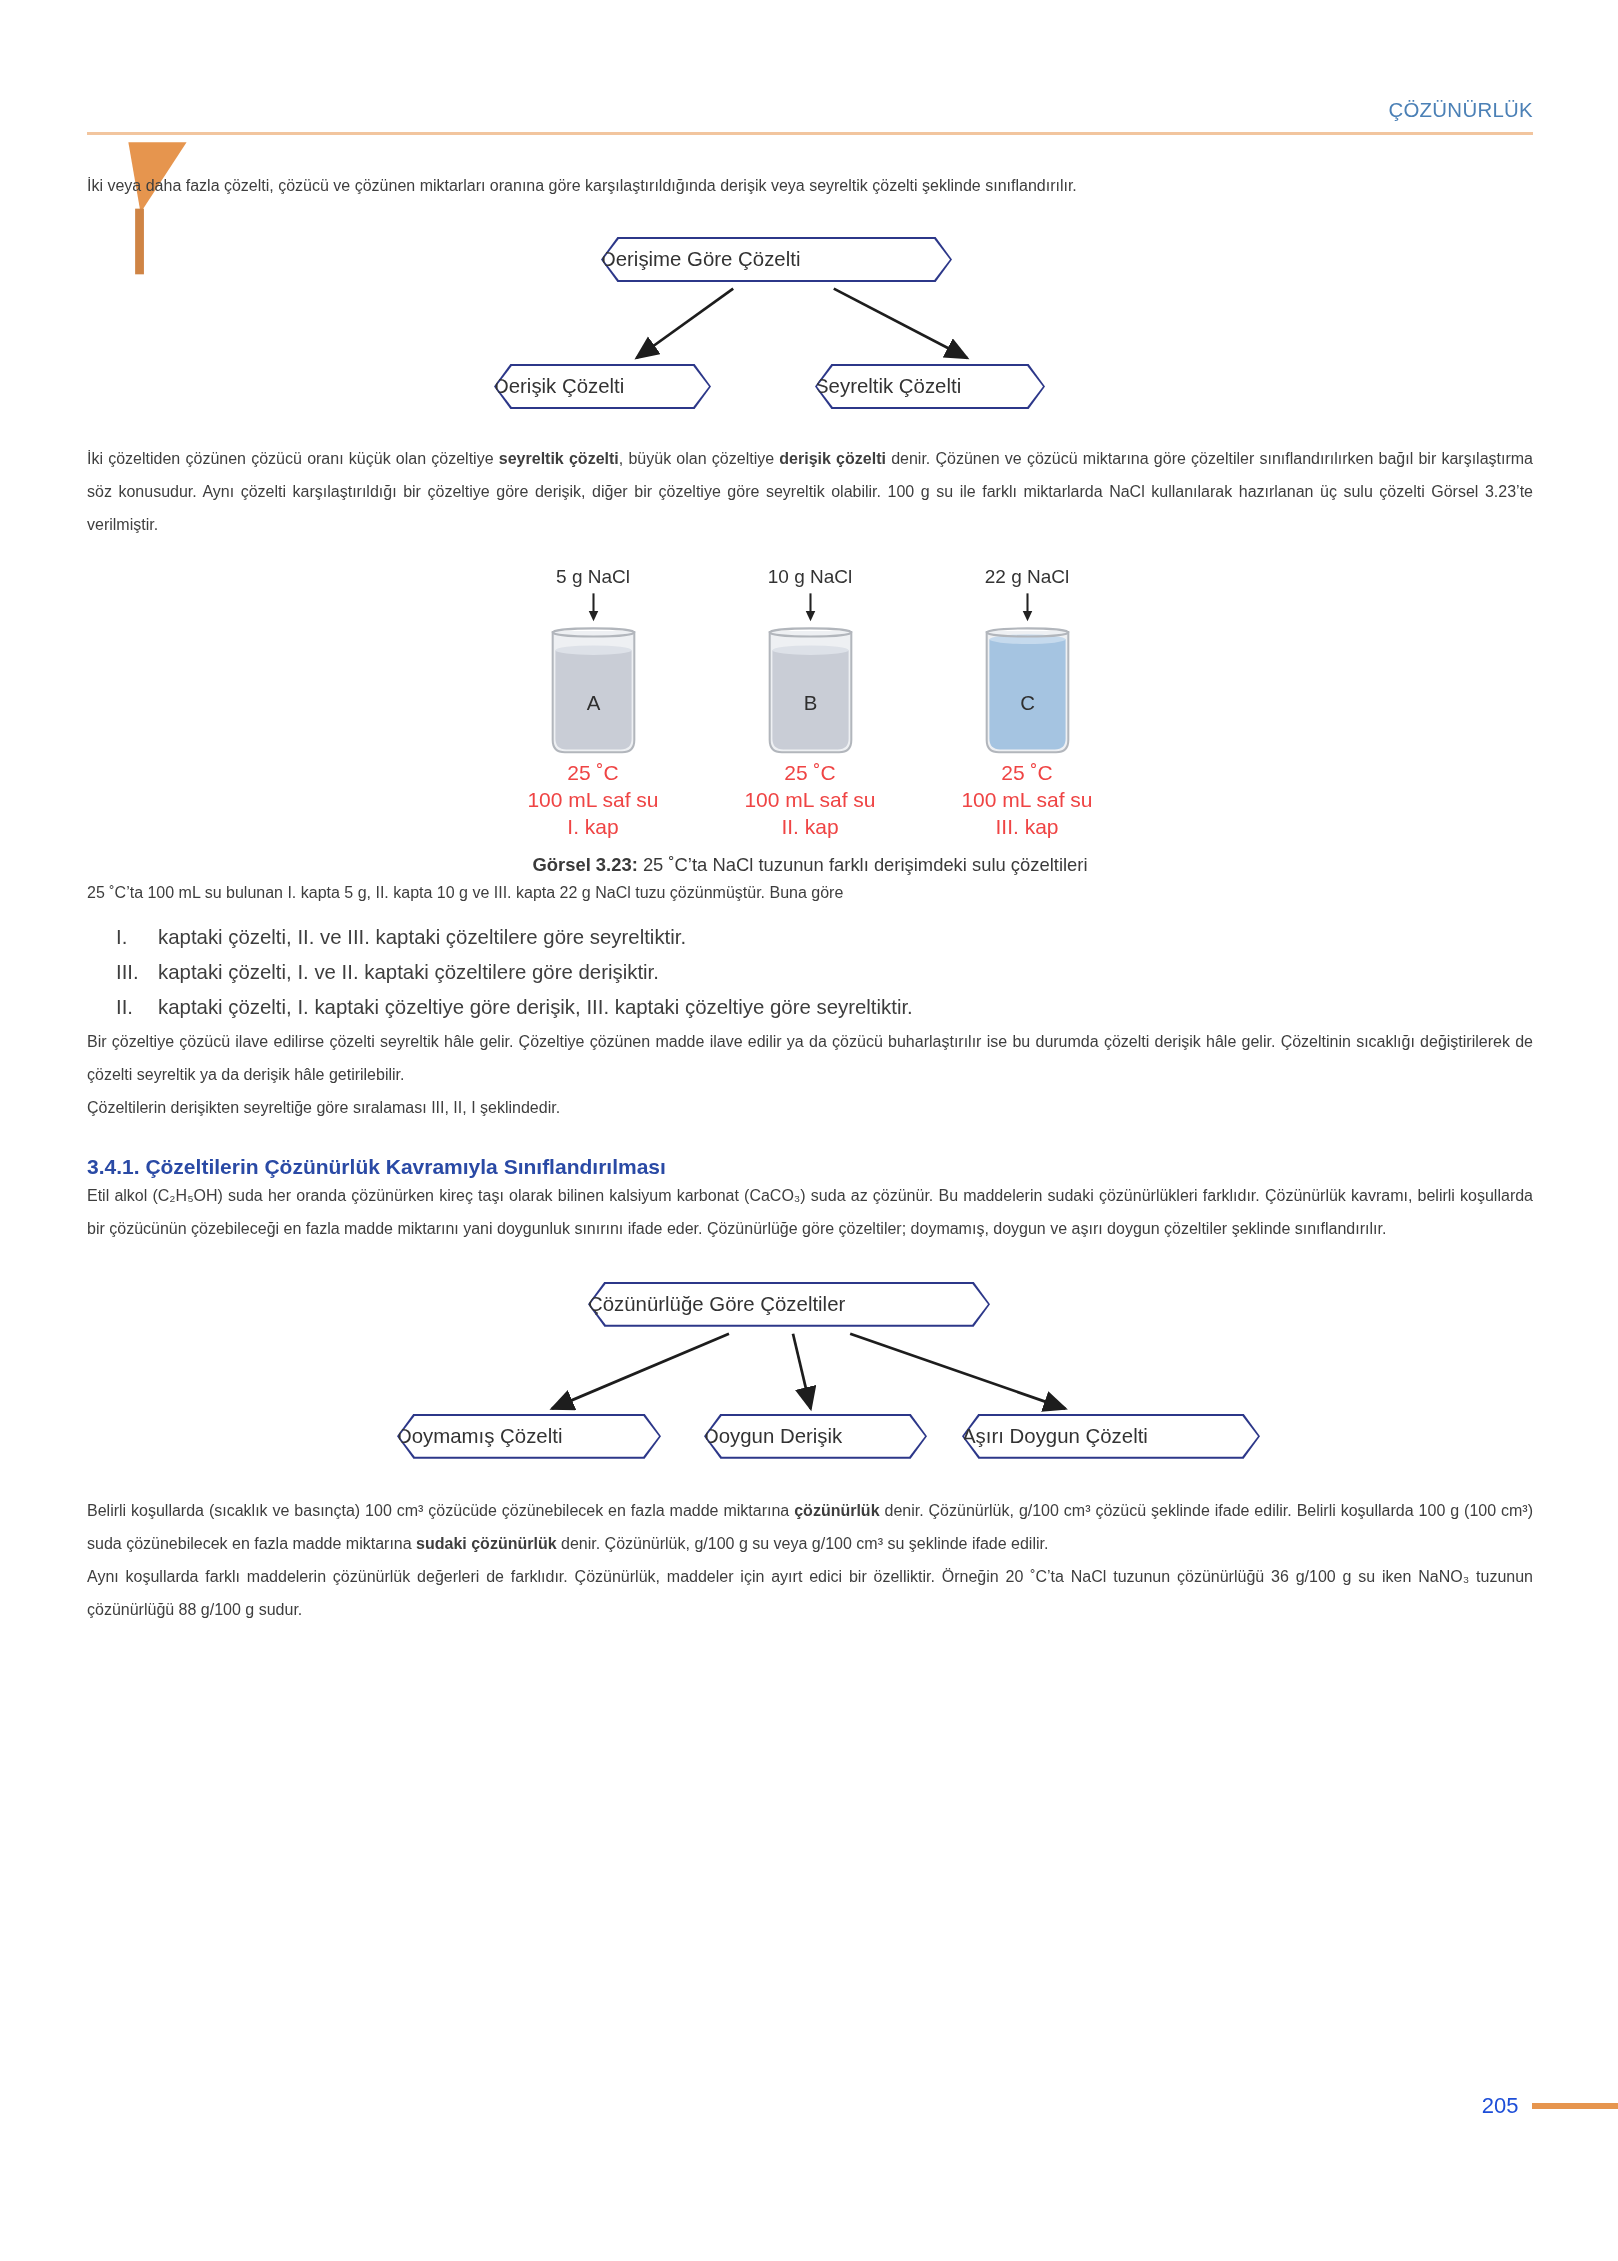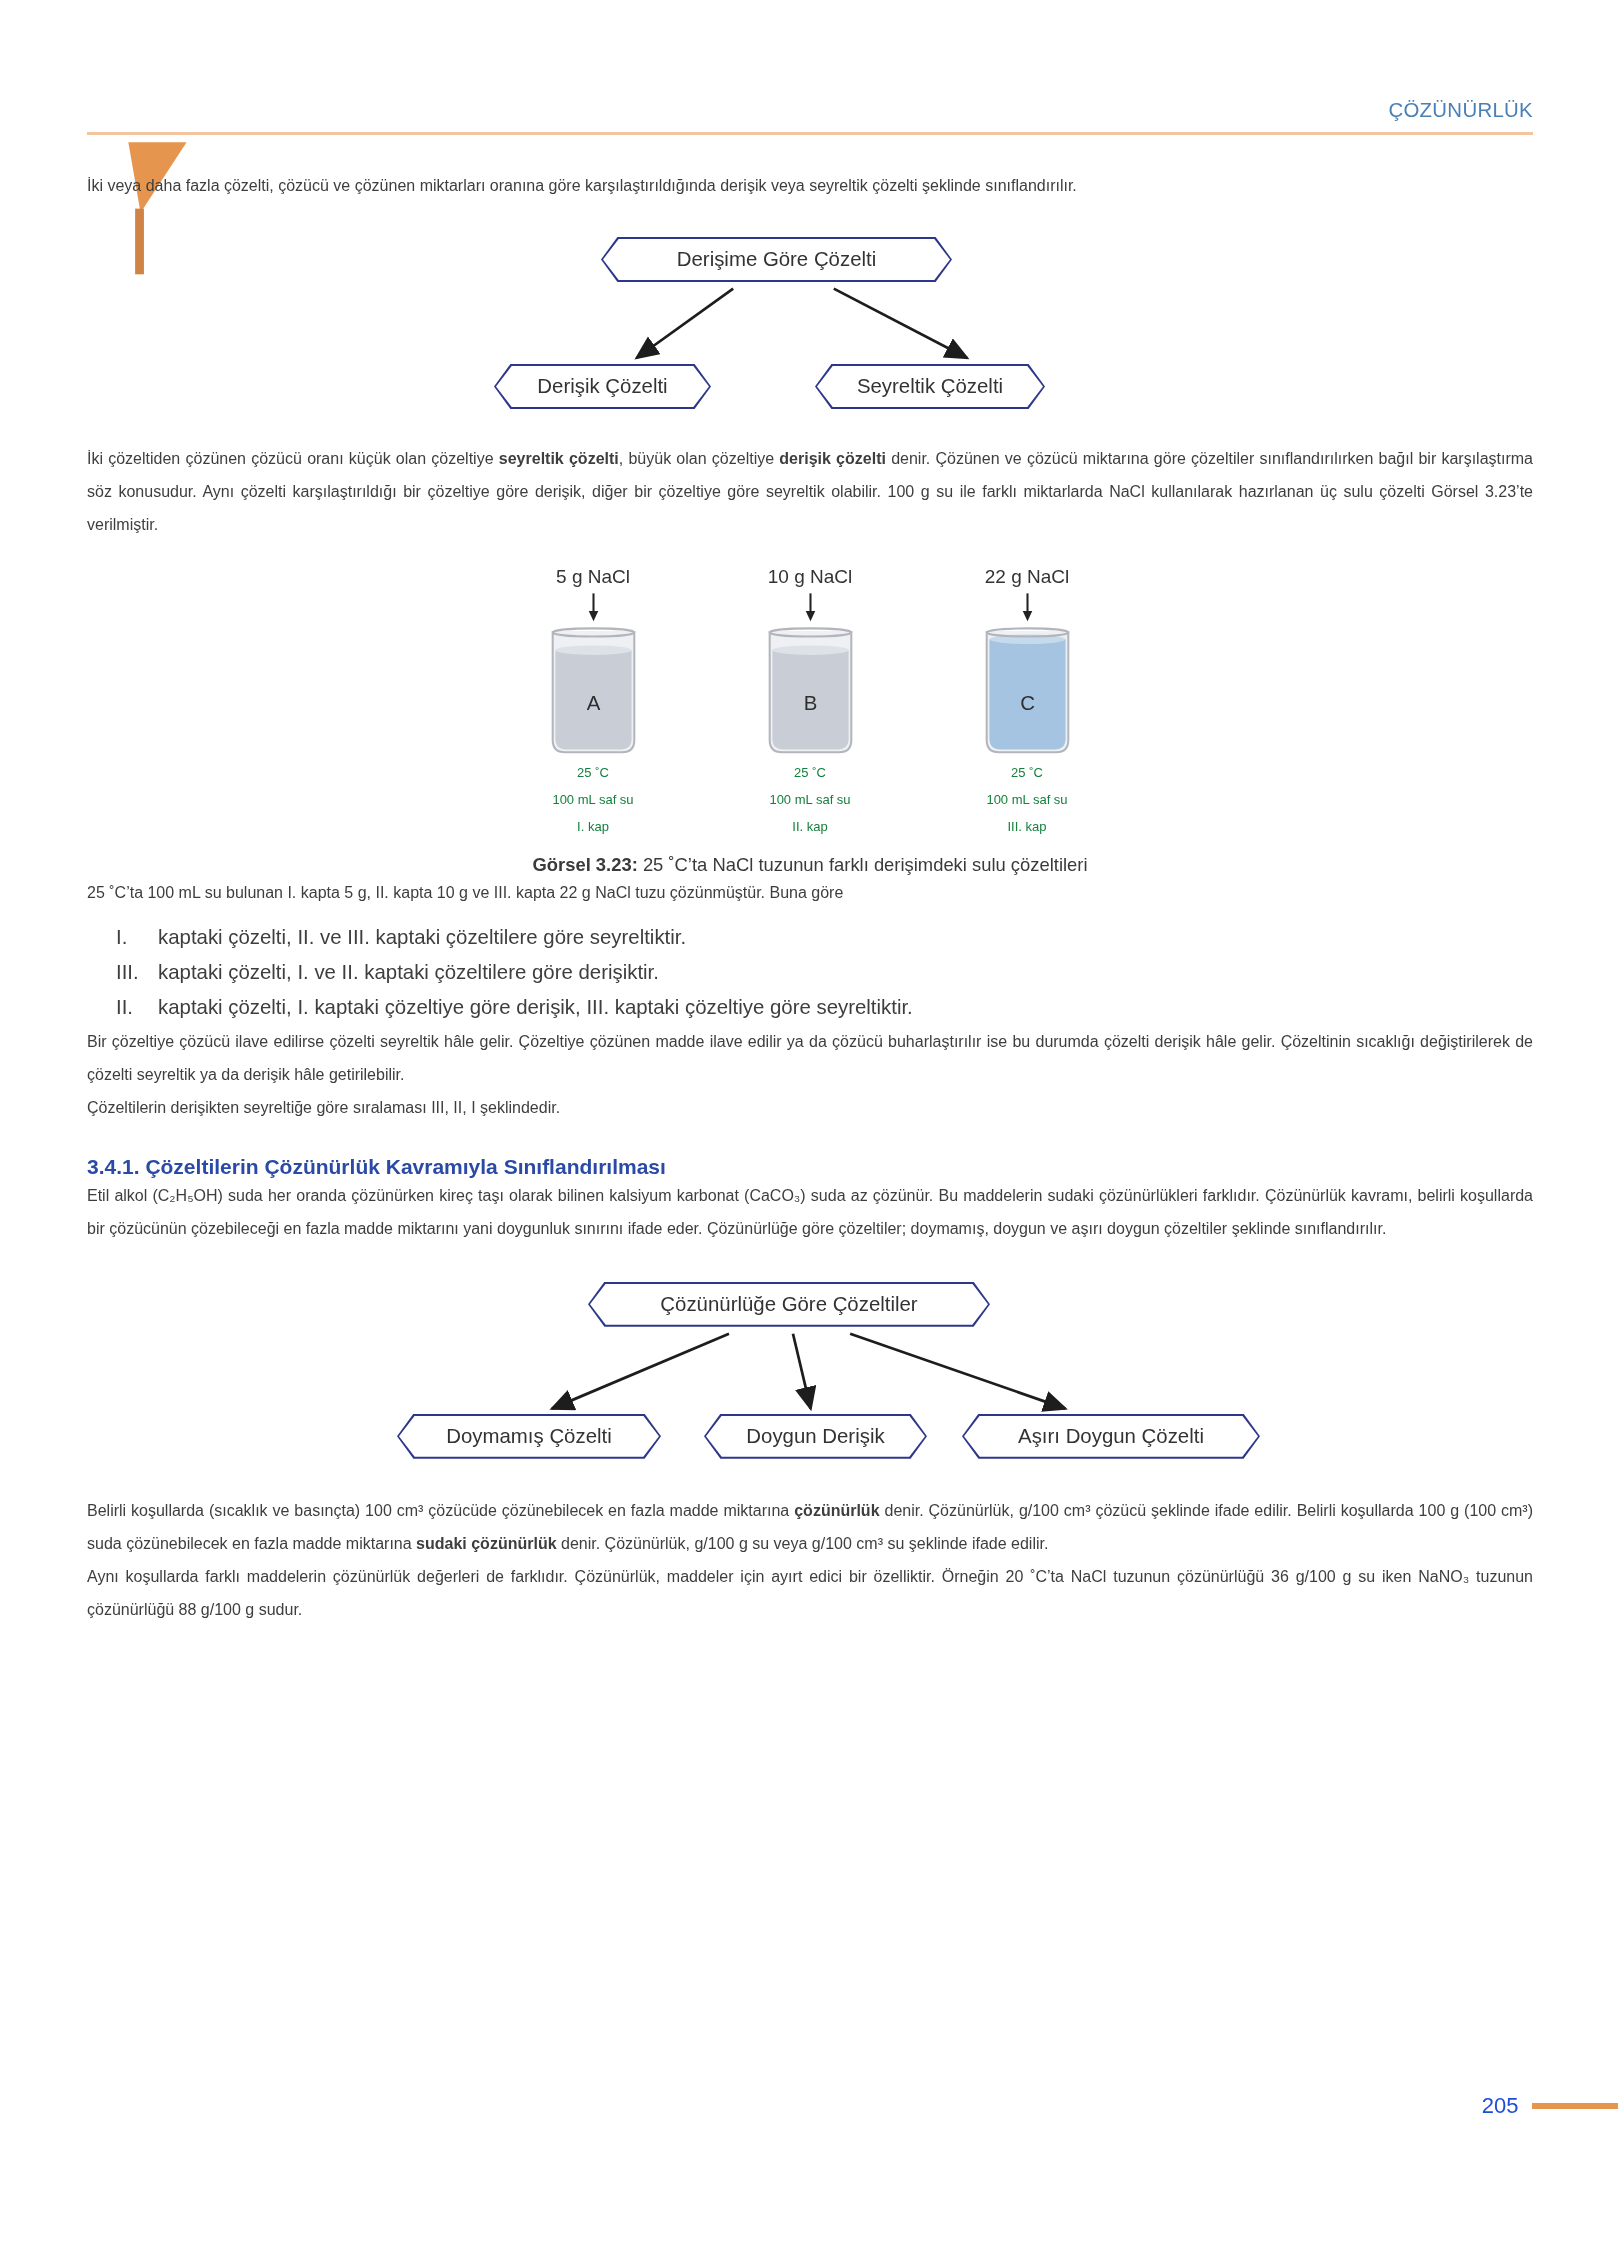--- a/index.html
+++ b/index.html
@@ -20,35 +20,35 @@
   p.body b{font-weight:bold;}
   .p-intro{margin-left:108px;}
   .section-heading{font-size:21px;font-weight:bold;color:#2a4aa5;margin:31px 0 0 0;}
   
   .diagram{position:relative;}
   .diagram-1{height:172px;margin:35px 0 33px 0;}
   .diagram-2{height:177px;margin:37px 0 35px 0;}
   .hex{
     position:absolute;height:45px;background:#2c3789;
     clip-path:polygon(16.4px 0,calc(100% - 16.4px) 0,100% 50%,calc(100% - 16.4px) 100%,16.4px 100%,0 50%);
-    display:flex;align-items:center;justify-content:center;
+    display:flex;align-items:center;justify-content:flex-start;
   }
   .hex::before{
     content:"";position:absolute;inset:2px;background:#ffffff;
     clip-path:polygon(15.7px 0,calc(100% - 15.7px) 0,100% 50%,calc(100% - 15.7px) 100%,15.7px 100%,0 50%);
   }
   .hex span{position:relative;z-index:1;font-size:20.4px;color:#333333;white-space:nowrap;}
   .diagram svg.connectors{position:absolute;inset:0;width:100%;height:100%;}
   
   .beaker-figure{margin:24.5px 0 0 0;}
   .beaker-row{display:flex;justify-content:center;gap:60px;}
   .beaker-col{display:flex;flex-direction:column;align-items:center;width:157px;}
   .amount-label{font-size:19px;color:#333;margin-bottom:4.1px;}
   .down-arrow{margin-bottom:5.5px;}
-  .bcap{font-size:13px;line-height:27px;color:#15803d;text-align:center;}
+  .bcap{font-size:21px;line-height:27px;color:#ef4444;text-align:center;}
   .bcap:first-of-type{margin-top:6.8px;}
   .fig-caption{text-align:center;font-size:18.4px;color:#3a3a3a;margin-top:13.6px;}
   .fig-caption b{font-weight:bold;}
   
   .roman-list{margin-top:11px;padding-left:29px;}
   .list-item{font-size:20.4px;line-height:35px;display:flex;}
   .list-item .num{display:inline-block;width:42px;flex:0 0 42px;text-align:left;}
   
   .mt-30{margin-top:20.4px;}
   .mt-16{margin-top:11px;}

